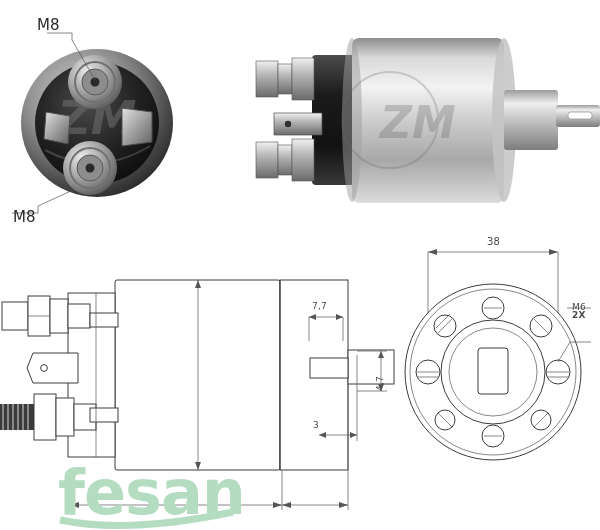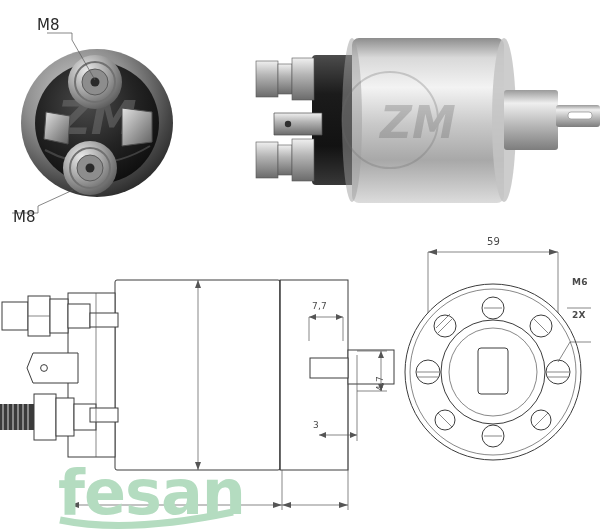--- a/index.html
+++ b/index.html
@@ -335,22 +335,22 @@
         <circle class="fillw" cx="146" cy="190" r="10"></circle>
         <line class="ln-thin" x1="139" y1="197" x2="153" y2="183"></line>
       </g>
 
       <g>
         <path class="ln-thin" d="M163 132 L175 112 L196 112"></path>
         <line class="ln-thin" x1="172" y1="78" x2="196" y2="78"></line>
       </g>
     </svg>
 
-    <div class="abs dimtxt" style="left:92px;top:6px;">59</div>
-    <div class="abs dimtxt sm" style="left:177px;top:47px;font-weight:bold;">M6</div>
+    <div class="abs dimtxt" style="left:92px;top:6px;">38</div>
+    <div class="abs dimtxt sm" style="left:177px;top:72px;">M6</div>
     <div class="abs dimtxt sm" style="left:177px;top:80px;font-weight:bold;">2X</div>
   </div>
 
   <div class="abs" id="watermark">
     <div class="wm-text">fesan</div>
     <svg width="260" height="68" style="position:absolute;left:0;top:0;">
       <path d="M2 58 Q70 72 175 50" fill="none" stroke="#b4dcc0" stroke-width="7"></path>
     </svg>
   </div>
 

